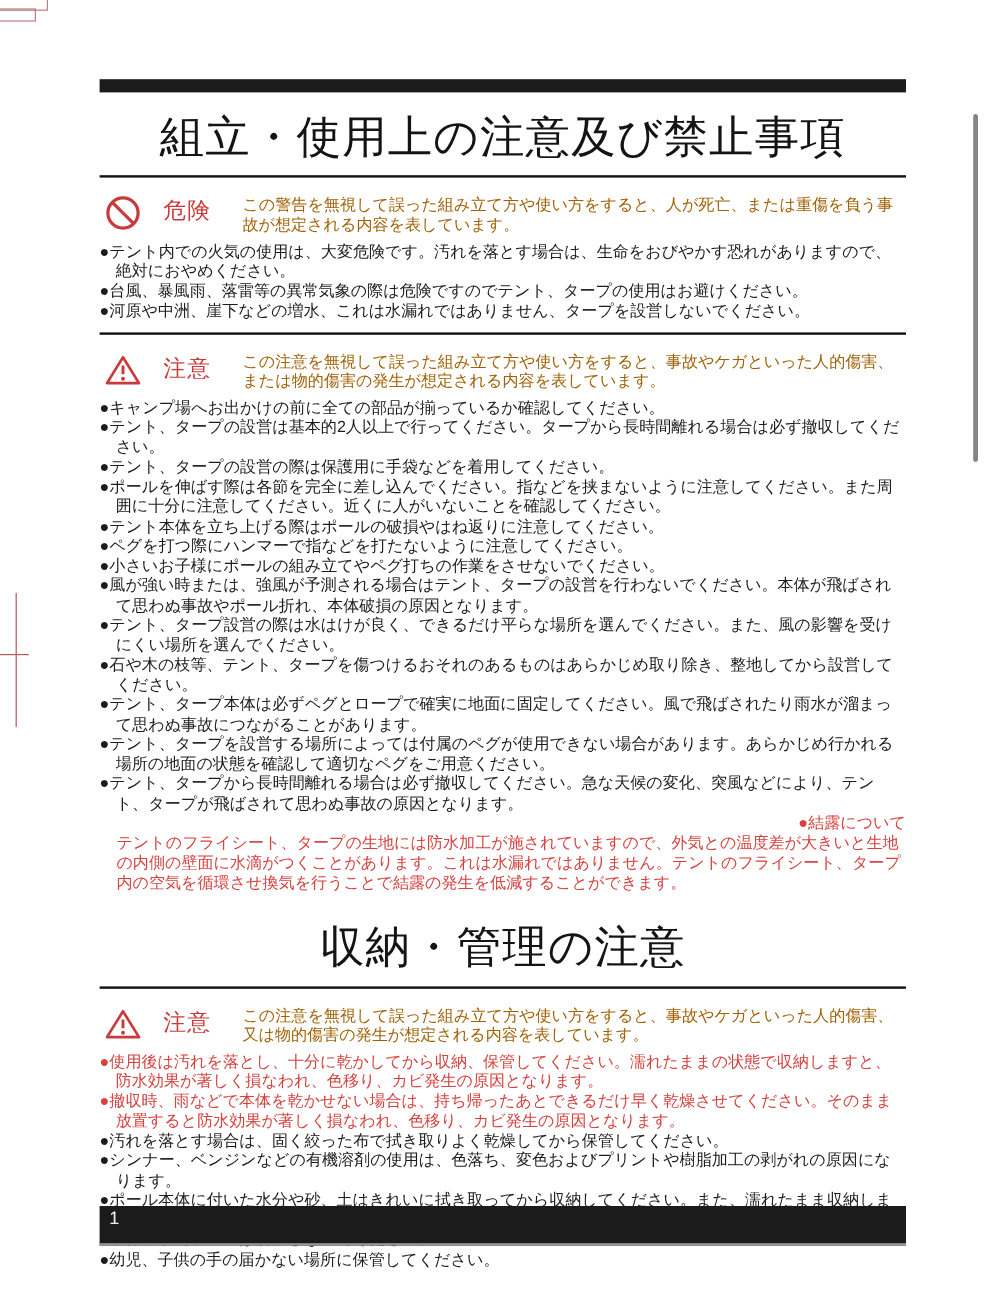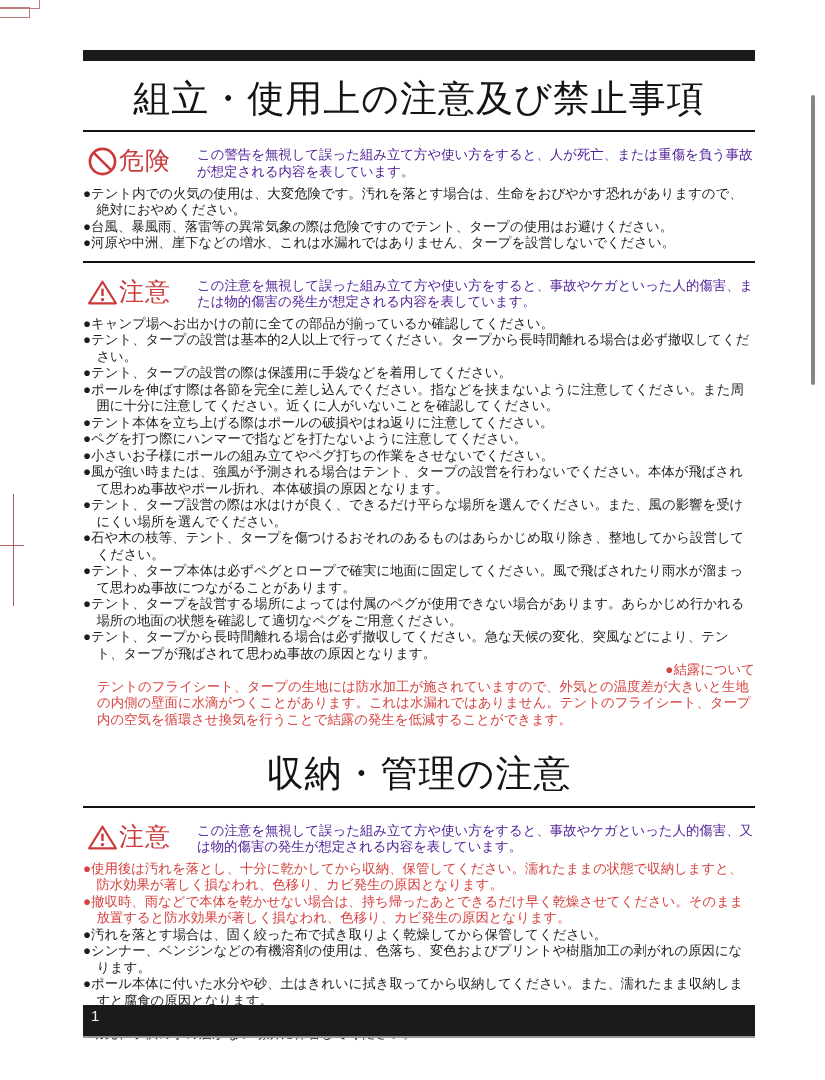--- a/index.html
+++ b/index.html
@@ -29,21 +29,21 @@
   }
   .regmark-h {
     position:absolute; left:0; top:545px; width:24px; height:1px;
     background:#b25b5b;
   }
   .right-edge-line {
     position:absolute; left:811px; top:95px; width:4px; height:290px;
     background:#858585; border-radius:2px;
   }
   .content {
-    position:absolute; left:83px; top:0; width:672px;
+    position:absolute; left:83px; top:16px; width:672px;
   }
   .topbar {
     margin-top:50px; height:11px; background:#1b1b1b;
   }
   h1.sec-title {
     text-align:center;
     font-size:37px;
     font-weight:normal;
     letter-spacing:1px;
     color:#141414;
@@ -56,32 +56,32 @@
   }
   .warn-header {
     display:flex; align-items:flex-start;
     margin:13px 0 4px 4px;
   }
   .warn-icon { flex:0 0 auto; width:31px; height:31px; color:#cb3a3a; margin-top:1px; }
   .warn-icon svg { width:100%; height:100%; }
   .warn-label {
     flex:0 0 auto;
     color:#cb3a3a;
-    font-size:25px;
+    font-size:19px;
     line-height:31px;
-    margin-left:1px;
+    margin-left:18px;
     letter-spacing:1px;
   }
   .warn-desc {
     flex:1 1 auto;
     margin-left:26px;
     font-size:13.4px;
     line-height:16.6px;
     padding-top:2px;
-    color:#4c1d95;
+    color:#a16207;
   }
   ul.bullets {
     list-style:none;
     margin-top:5px;
   }
   ul.bullets li {
     font-size:13.4px;
     line-height:16.5px;
     padding-left:1em;
     text-indent:-1em;

